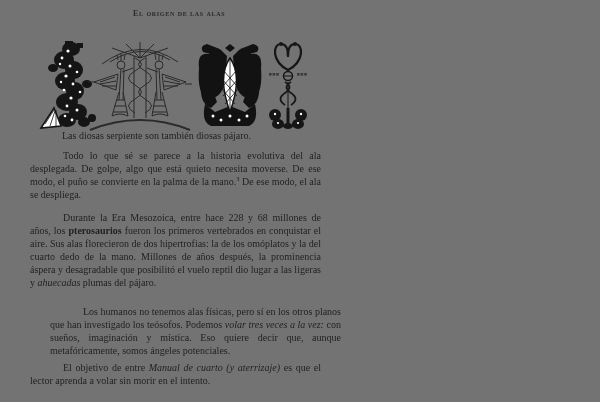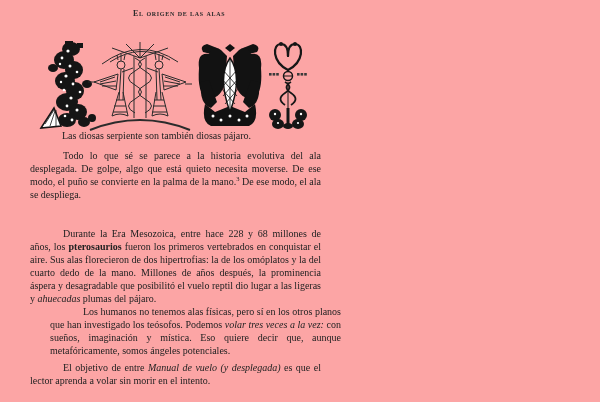--- a/index.html
+++ b/index.html
@@ -1,17 +1,17 @@
 <!DOCTYPE html>
 <html><head>
 <meta charset="utf-8">
 <style>
   html,body{margin:0;padding:0;background:#ffffff;}
   .canvas{
-    position:relative;width:600px;height:402px;background:#fca5a5;overflow:hidden;
+    position:relative;width:600px;height:402px;background:#737373;overflow:hidden;
     font-family:"Liberation Serif","DejaVu Serif",serif;color:#1e1e1e;
   }
   .running-head{
     position:absolute;left:133px;top:9px;
     font-size:8px;font-variant:small-caps;letter-spacing:0.7px;
     font-weight:bold;color:#2a2a2a;white-space:nowrap;
   }
   .figure-strip{position:absolute;left:0;top:0;width:600px;height:0;}
   .fig{position:absolute;}
   .fig svg{display:block;width:100%;height:100%;}
@@ -21,21 +21,21 @@
   .fig4{left:268px;top:40px;width:40px;height:91px;}
   .caption{
     position:absolute;left:62px;top:130px;font-size:10px;color:#222;white-space:nowrap;
   }
   .para{
     position:absolute;left:30px;width:291px;margin:0;
     font-size:10px;line-height:12.9px;text-align:justify;text-indent:33px;color:#222;
   }
   .p1{top:150px;}
   .p2{top:208px;}
-  .p3{top:228px;}
+  .p3{top:212px;}
   .p4{top:306px;margin-left:20px;}
   .p5{top:362px;}
   .b{font-weight:bold;}
   .i{font-style:italic;}
   sup.fn{font-size:6.5px;vertical-align:super;line-height:0;}
 </style>
 </head>
 <body>
 
 <div class="canvas">
@@ -218,15 +218,15 @@
 
   <div class="caption">Las diosas serpiente son también diosas pájaro.</div>
 
   <p class="para p1"><span>Todo lo que sé se parece a la historia evolutiva del ala desplegada. De golpe, algo que está quieto necesita moverse. De ese modo, el puño se convierte en la palma de la mano.</span><sup class="fn">3</sup><span> De ese modo, el ala se despliega.</span></p>
 
 
   <p class="para p3"><span>Durante la Era Mesozoica, entre hace 228 y 68 millones de años, los </span><span class="b">pterosaurios</span><span> fueron los primeros vertebrados en conquistar el aire. Sus alas florecieron de dos hipertrofias: la de los omóplatos y la del cuarto dedo de la mano. Millones de años después, la prominencia áspera y desagradable que posibilitó el vuelo reptil dio lugar a las ligeras y </span><span class="i">ahuecadas</span><span> plumas del pájaro.</span></p>
 
   <p class="para p4"><span>Los humanos no tenemos alas físicas, pero sí en los otros planos que han investigado los teósofos. Podemos </span><span class="i">volar tres veces a la vez:</span><span> con sueños, imaginación y mística. Eso quiere decir que, aunque metafóricamente, somos ángeles potenciales.</span></p>
 
-  <p class="para p5"><span>El objetivo de entre </span><span class="i">Manual de vuelo (y desplegada)</span><span> es que el lector aprenda a volar sin morir en el intento.</span></p>
+  <p class="para p5"><span>El objetivo de entre </span><span class="i">Manual de cuarto (y aterrizaje)</span><span> es que el lector aprenda a volar sin morir en el intento.</span></p>
 
 </div>
 
 </body></html>

